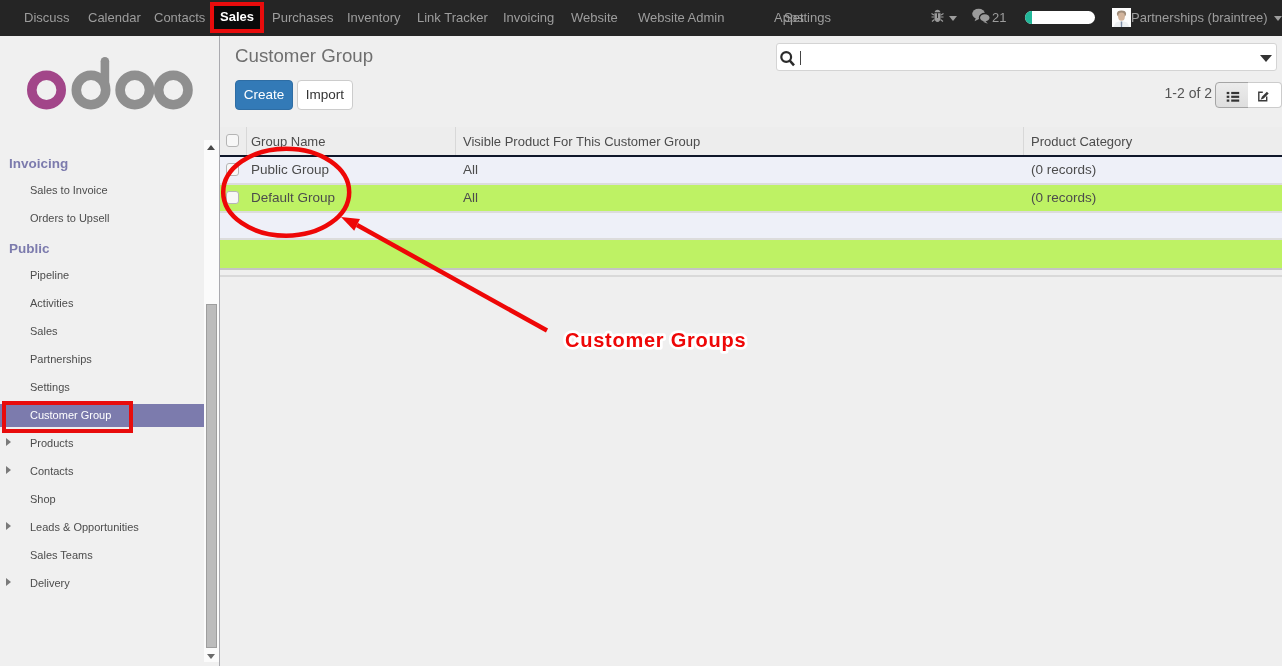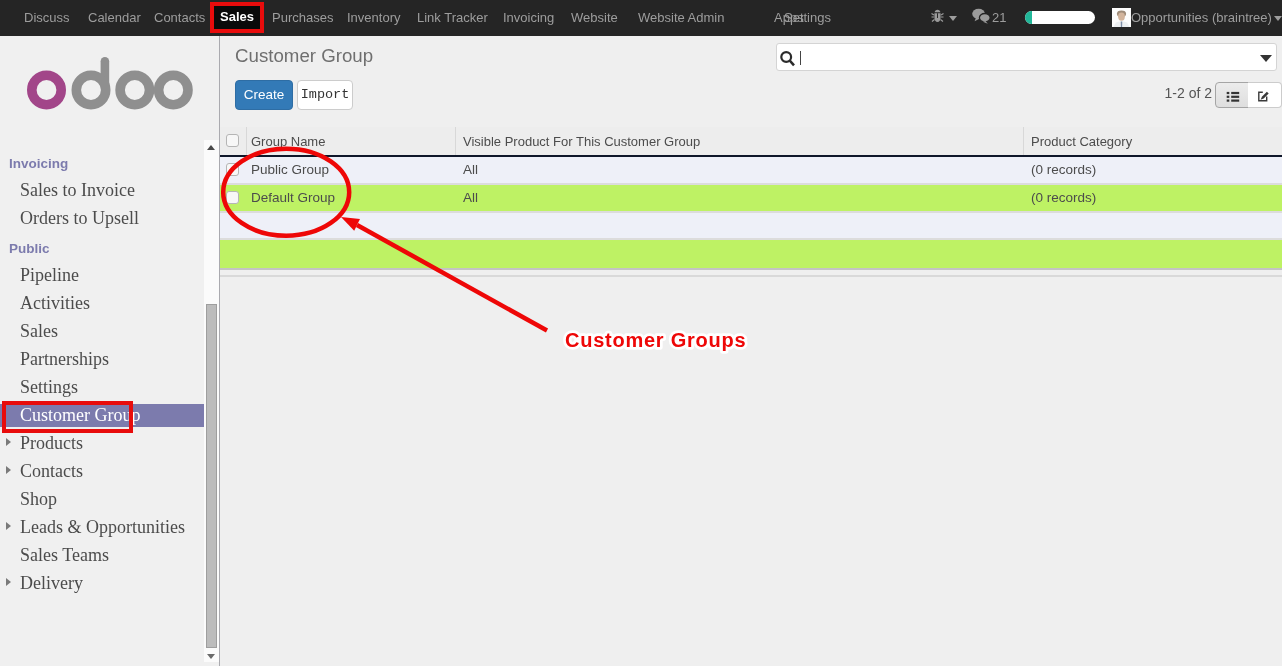--- a/index.html
+++ b/index.html
@@ -14,38 +14,38 @@
 
 .navright { position:absolute; top:0; height:36px; color:#9d9d9d; font-size:13px; line-height:36px; }
 #timerbox { position:absolute; left:1025px; top:11px; width:70px; height:13px; background:#fff; border-radius:7px; overflow:hidden; }
 #timerbox .green { position:absolute; left:0; top:0; width:7px; height:13px; background:#21b799; }
 #avatar { position:absolute; left:1112px; top:8px; width:19px; height:19px; }
 
 
 #sidebar { position:absolute; left:0; top:36px; width:220px; height:630px; background:#f0f0f0; border-right:1.5px solid #aaaaaf; box-sizing:border-box; z-index:3; }
 #menu { position:absolute; left:0; top:111px; width:203px; }
 .sechead { height:24px; line-height:24px; padding-left:9px; color:#7c7bad; font-weight:bold; font-size:13.5px; margin-top:5px; }
-.mitem { height:28px; line-height:28px; padding-left:20px; color:#4c4c4c; font-size:18px; position:relative;font-family:Liberation Serif, serif; }
+.mitem { height:28px; line-height:28px; padding-left:30px; color:#4c4c4c; font-size:11px; position:relative; }
 .mitem .car { position:absolute; left:6px; top:9px; width:0; height:0; border-left:5px solid #7a7a7a; border-top:4px solid transparent; border-bottom:4px solid transparent; }
 #custgroup { color:#fff; }
 #custband { position:absolute; left:0; top:3px; width:205px; height:23px; background:#7c7bad; }
 #custgroup span.t { position:relative; }
 #custgroupbox { position:absolute; left:2px; top:0px; width:131px; height:32px; border:4px solid #e80c0c; }
 
 
 #sscroll { position:absolute; left:204px; top:104px; width:14.5px; height:522px; background:#fbfbfb; }
 #sscroll .thumb { position:absolute; left:2px; top:164px; width:11px; height:344px; background:#bcbcbc; border:1px solid #9e9e9e; box-sizing:border-box; }
 .sarrow { position:absolute; width:0; height:0; }
 
 
 #content { position:absolute; left:219px; top:36px; width:1063px; height:630px; background:#efefef; }
 #title { position:absolute; left:16px; top:9px; font-size:18.7px; color:#6f6f6f; }
 #searchbox { position:absolute; left:557px; top:7px; width:501px; height:28px; background:#fff; border:1px solid #d4d4d4; border-radius:3px; }
 #createbtn { position:absolute; left:16px; top:44px; width:58px; height:30px; background:#337ab7; border:1px solid #2e6da4; border-radius:4px; color:#fff; font-size:13.5px; text-align:center; line-height:28px; }
-#importbtn { position:absolute; left:78px; top:44px; width:56px; height:30px; background:#fff; border:1px solid #ccc; border-radius:4px; color:#333; font-size:13.5px; text-align:center; line-height:28px;font-family:Liberation Mono, monospace; }
+#importbtn { position:absolute; left:78px; top:44px; width:56px; height:30px; background:#fff; border:1px solid #ccc; border-radius:4px; color:#333; font-size:13.5px; text-align:center; line-height:28px; }
 #pager { position:absolute; left:880px; top:49px; width:113px; text-align:right; color:#555; font-size:14px; }
 .viewbtn { position:absolute; top:46px; width:34px; height:26px; border:1px solid #ccc; background:#fff; }
 #listbtn { left:996px; background:linear-gradient(#ececec,#dedede); border-color:#a5a5a5; border-radius:4px 0 0 4px; }
 #editbtn { left:1029px; border-left:none; border-radius:0 4px 4px 0; }
 
 
 #tbl { position:absolute; left:0; top:91px; width:1063px; }
 #thead { position:absolute; left:0; top:0; width:1063px; height:30px; background:#ededed; border-bottom:2px solid #0f172a; color:#4c4c4c; font-size:13px; font-weight:normal; }
 .hsep { position:absolute; top:0px; height:28px; width:1px; background:#d8d8d8; }
 .trow { position:absolute; left:0; width:1063px; height:27.75px; color:#4c4c4c; font-size:13.5px; border-bottom:2px solid #dcdcdc; box-sizing:border-box; }
@@ -95,21 +95,21 @@
   <div id="timerbox">
       <div class="green"></div>
     </div>
   <svg id="avatar" viewBox="0 0 19 19">
       <rect width="19" height="19" fill="#fdfdfd"></rect>
       <ellipse cx="9.5" cy="5.8" rx="4.6" ry="3.4" fill="#9f8c79"></ellipse>
       <ellipse cx="9.5" cy="8.6" rx="3.4" ry="4.2" fill="#d2b49c"></ellipse>
       <path d="M1.5 19 L3.8 14.6 C6 13 13 13 15.2 14.6 L17.5 19 Z" fill="#eceff1"></path>
       <path d="M8.7 13.6 L10.3 13.6 L10.1 19 L8.9 19 Z" fill="#7d8da6"></path>
     </svg>
-  <div class="navright" style="left:1131px">Opportunities (braintree)</div>
+  <div class="navright" style="left:1131px">Partnerships (braintree)</div>
   <div class="sarrow" style="left:1274px;top:16px;border-left:4px solid transparent;border-right:4px solid transparent;border-top:5px solid #9d9d9d;"></div>
 </div>
 
 <div id="sidebar">
 
   <svg style="position:absolute;left:0;top:6px" width="218" height="80" viewBox="0 0 218 80">
     <g fill="none" stroke-width="9.6">
       <rect x="100.6" y="15" width="8.6" height="33" fill="#8f8f8f" stroke="none" rx="4.3"></rect>
       <circle cx="46.5" cy="48" r="14.7" stroke="#a24689"></circle>
       <circle cx="91" cy="48" r="14.7" stroke="#8f8f8f"></circle>

